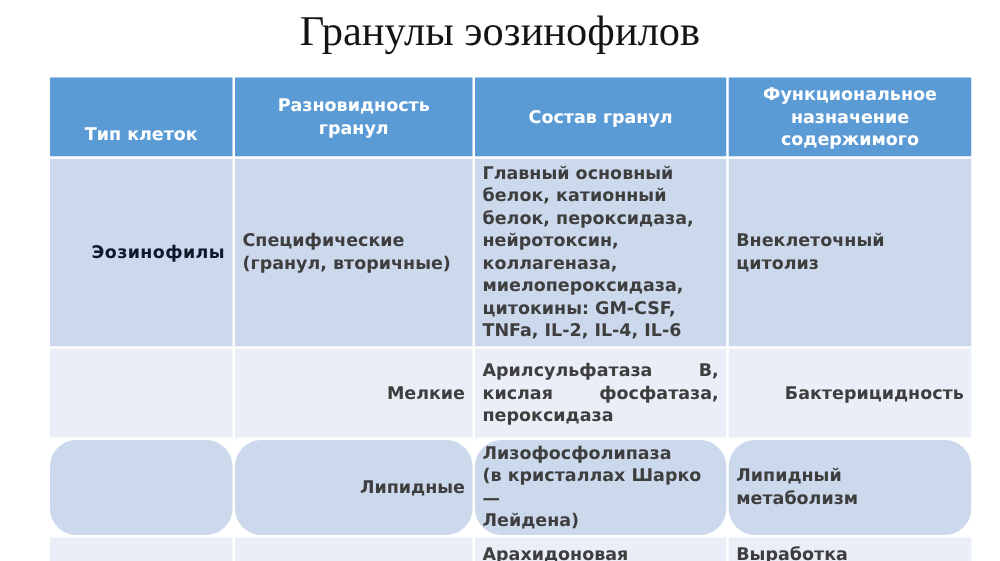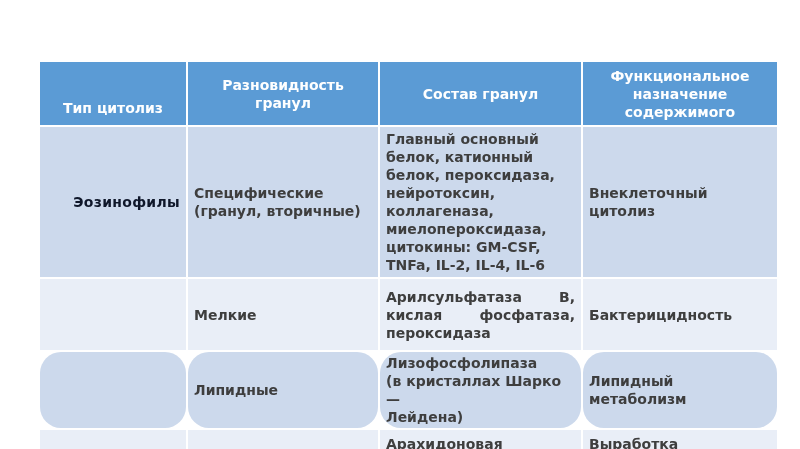--- a/index.html
+++ b/index.html
@@ -38,46 +38,47 @@
   tr.band-a > td { background: #ccd9ec; }
   tr.band-b > td { background: #e9eef7; }
   td.accent { background: #5b9bd5; }
 
   tr.r1 > td { height: 150px; }
   tr.r2 > td { height: 71px; }
   tr.r3 > td { height: 57px; border-radius: 21px; }
   tr.r4 > td { height: 66px; }
 
   td { vertical-align: middle; text-align: left; font-weight: bold; }
-  td.center { text-align: left; }
+  td.center { text-align: right; }
   td.justify { text-align: justify; text-align-last: left; }
   td.va-top { vertical-align: top; padding-top: 5px; }
   .pl { white-space: pre-line; }
 
   td.cell-type-name {
     color: #0f172a; text-align: right; vertical-align: middle;
     letter-spacing: 0.3px;
   }
 </style>
 </head>
 <body>
 
 <div class="slide">
 
+  <h1 class="slide-title">Гранулы эозинофилов</h1>
 
   <table class="granules">
     <colgroup>
       <col style="width:146px">
       <col style="width:190px">
       <col style="width:201px">
       <col style="width:194px">
     </colgroup>
     <thead>
       <tr>
-        <th class="va-bottom pl">Тип цитолиз</th>
+        <th class="va-bottom pl">Тип клеток</th>
         <th class="pl">Разновидность
 гранул</th>
         <th class="pl">Состав гранул</th>
         <th class="pl">Функциональное
 назначение
 содержимого</th>
       </tr>
     </thead>
     <tbody>
       <tr class="band-a r1">

